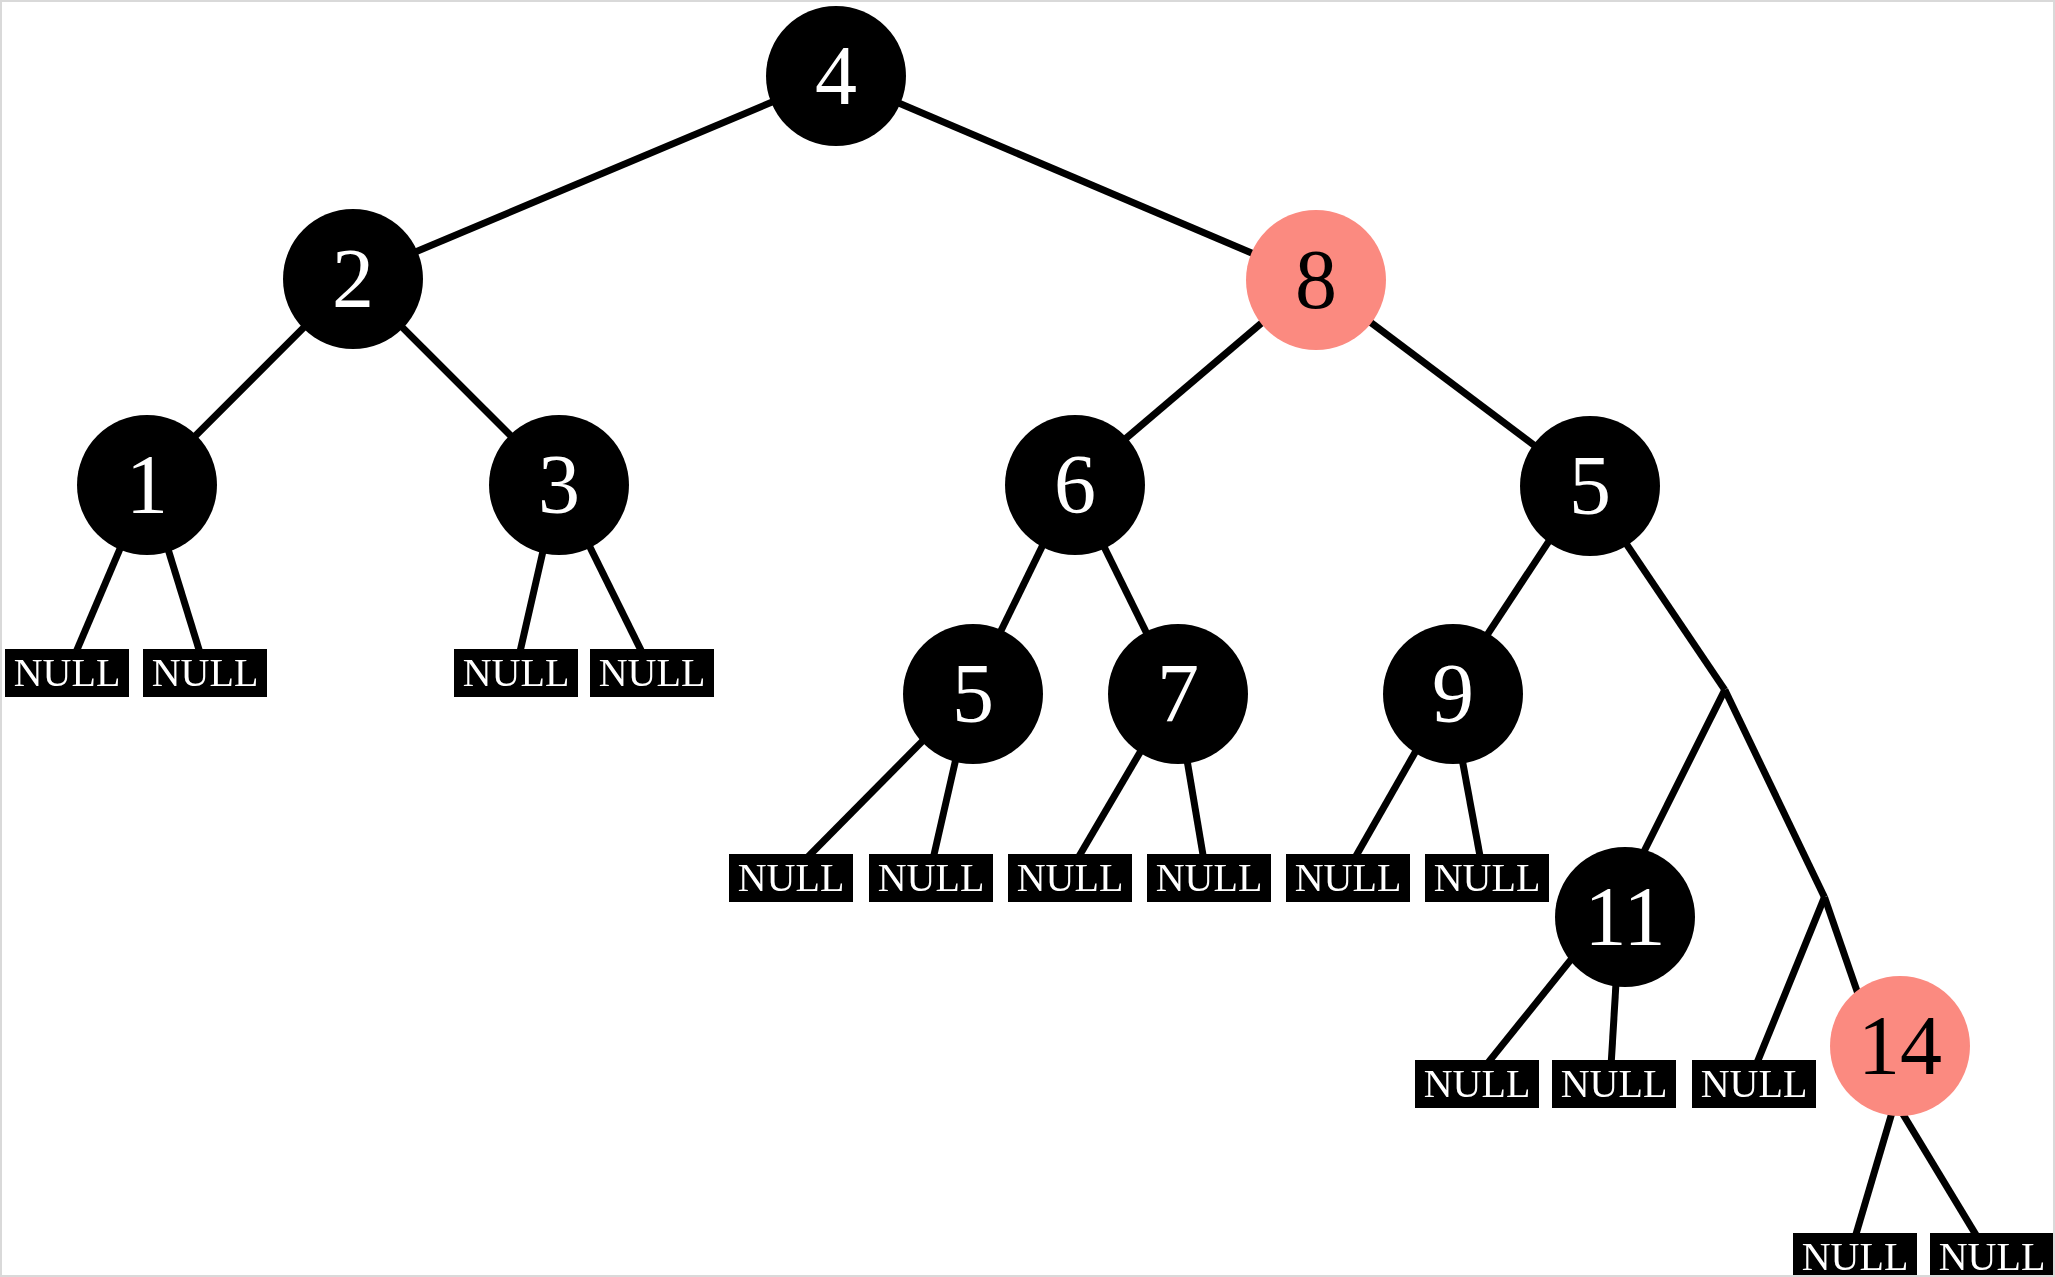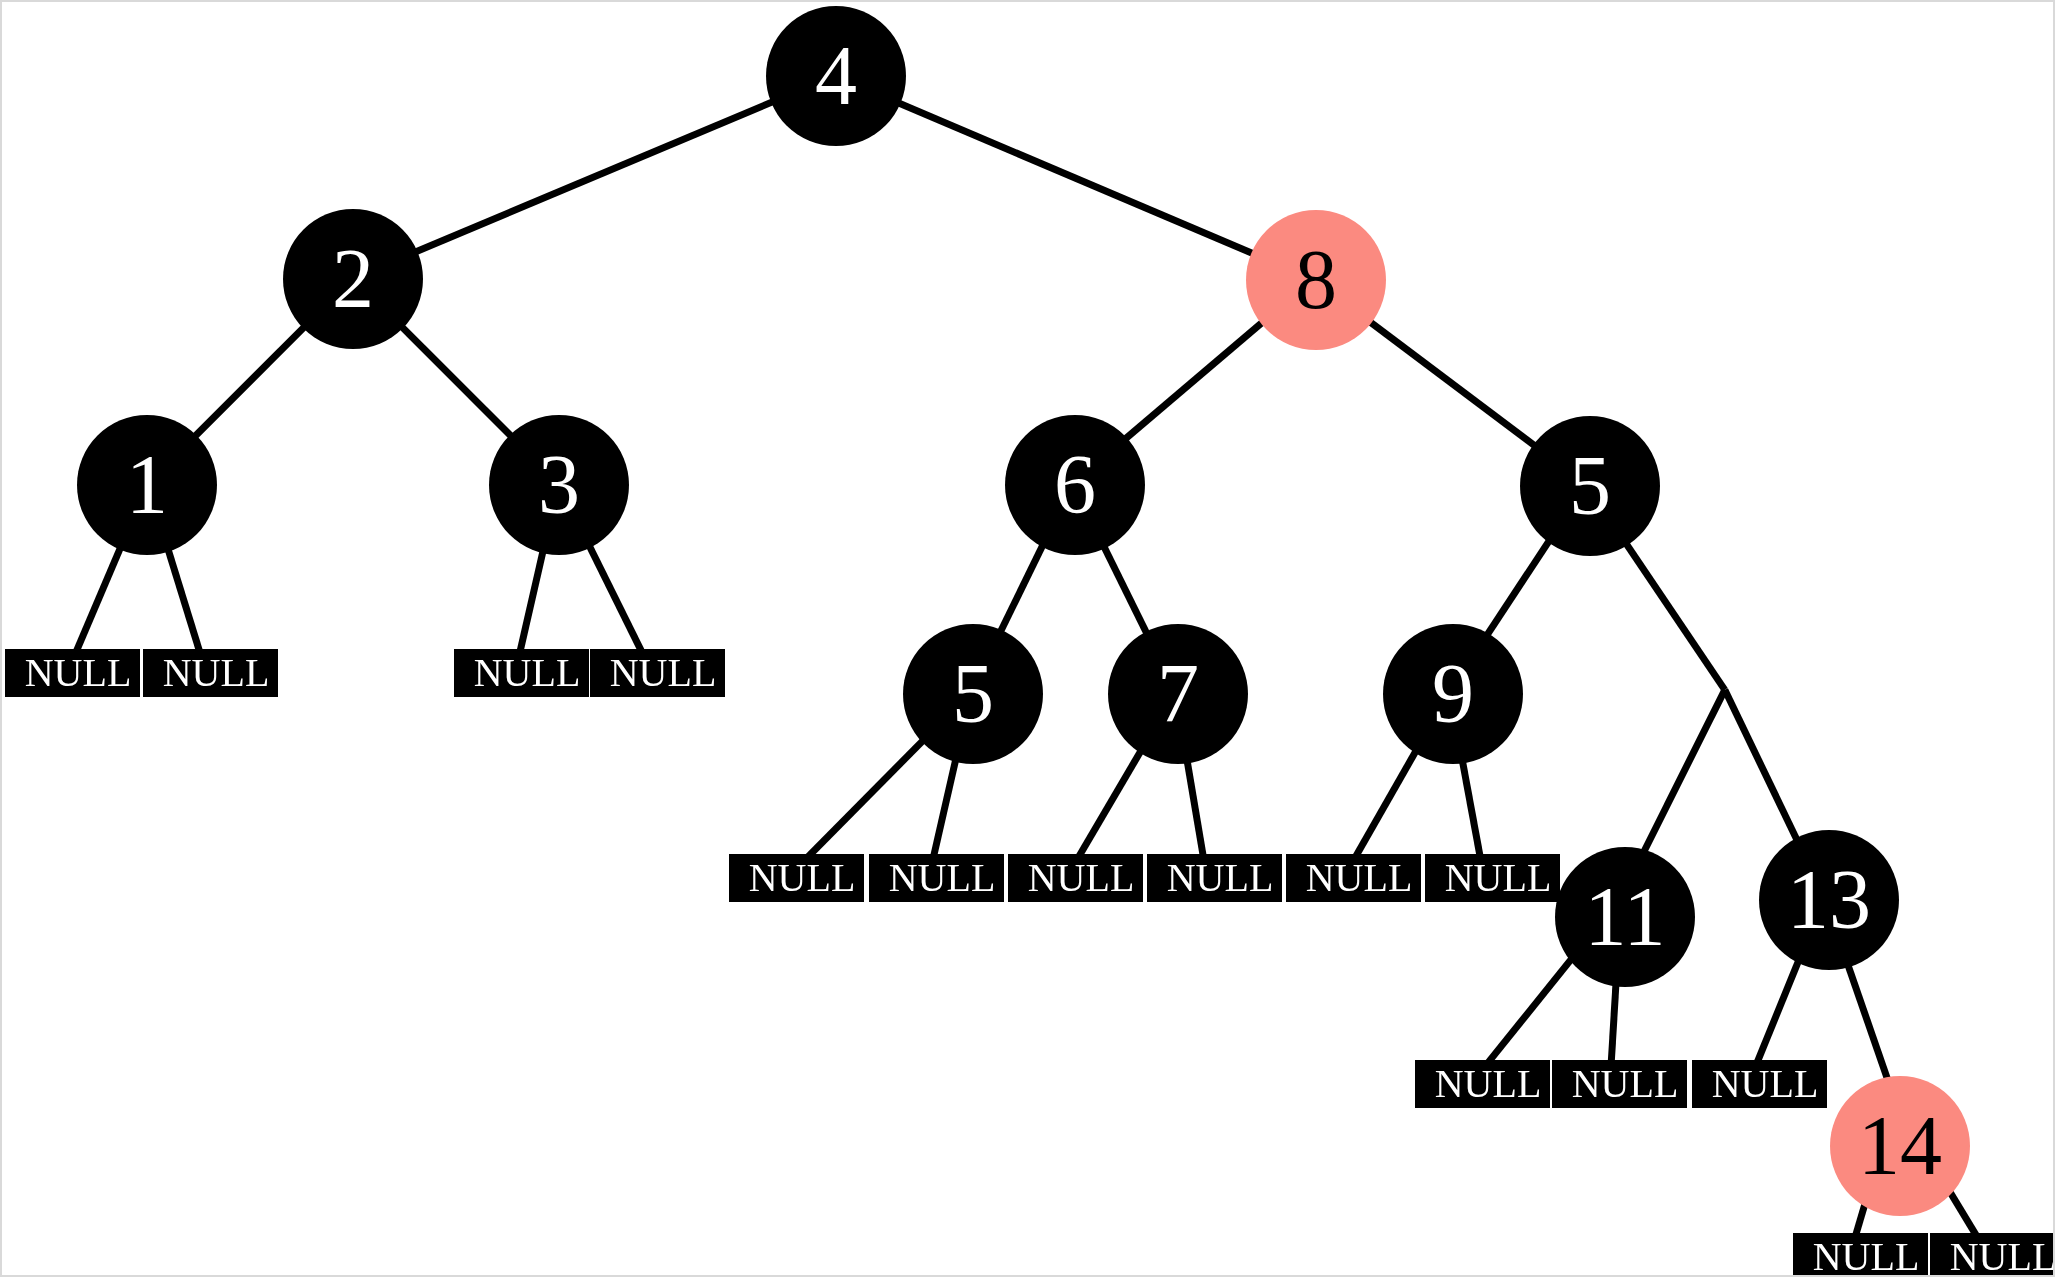--- a/index.html
+++ b/index.html
@@ -24,21 +24,20 @@
   }
   .tree-node.black{background:#000000;color:#ffffff;}
   .tree-node.red{background:#fb8a80;color:#000000;}
   .null-box{
     position:absolute;
     width:124px;height:48px;
     background:#000000;color:#ffffff;
     display:flex;align-items:center;justify-content:center;
     font-size:40px;line-height:1;
     user-select:none;
-    padding-left:11px;
   }
 </style>
 </head>
 <body>
 
 <div class="canvas">
   <svg class="edges-svg" xmlns="http://www.w3.org/2000/svg" viewBox="0 0 2055 1277">
       <line x1="834" y1="74" x2="351" y2="277" stroke="#000000"></line>
       <line x1="834" y1="74" x2="1314" y2="278" stroke="#000000"></line>
       <line x1="351" y1="277" x2="145" y2="483" stroke="#000000"></line>
@@ -72,22 +71,21 @@
     <div class="tree-node black" style="left: 281px; top: 207px;">2</div>
     <div class="tree-node red" style="left: 1244px; top: 208px;">8</div>
     <div class="tree-node black" style="left: 75px; top: 413px;">1</div>
     <div class="tree-node black" style="left: 487px; top: 413px;">3</div>
     <div class="tree-node black" style="left: 1003px; top: 413px;">6</div>
     <div class="tree-node black" style="left: 1518px; top: 414px;">5</div>
     <div class="tree-node black" style="left: 901px; top: 622px;">5</div>
     <div class="tree-node black" style="left: 1106px; top: 622px;">7</div>
     <div class="tree-node black" style="left: 1381px; top: 622px;">9</div>
     <div class="tree-node black" style="left: 1553px; top: 845px;">11</div>
-    <div class="tree-node black" style="left: 1757px; top: 828px;">13</div>
-    <div class="tree-node red" style="left: 1828px; top: 1074px;">14</div>
+    <div class="tree-node red" style="left: 1828px; top: 974px;">14</div>
     <div class="null-box" style="left: 3px; top: 647px;">NULL</div>
     <div class="null-box" style="left: 141px; top: 647px;">NULL</div>
     <div class="null-box" style="left: 452px; top: 647px;">NULL</div>
     <div class="null-box" style="left: 588px; top: 647px;">NULL</div>
     <div class="null-box" style="left: 727px; top: 852px;">NULL</div>
     <div class="null-box" style="left: 867px; top: 852px;">NULL</div>
     <div class="null-box" style="left: 1006px; top: 852px;">NULL</div>
     <div class="null-box" style="left: 1145px; top: 852px;">NULL</div>
     <div class="null-box" style="left: 1284px; top: 852px;">NULL</div>
     <div class="null-box" style="left: 1423px; top: 852px;">NULL</div>

